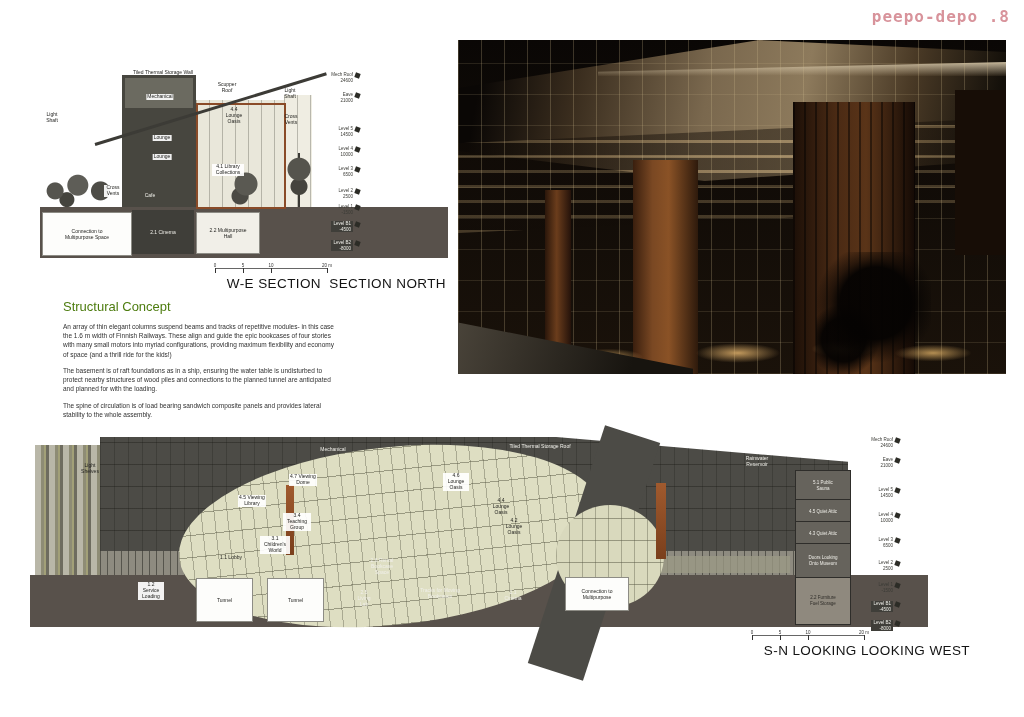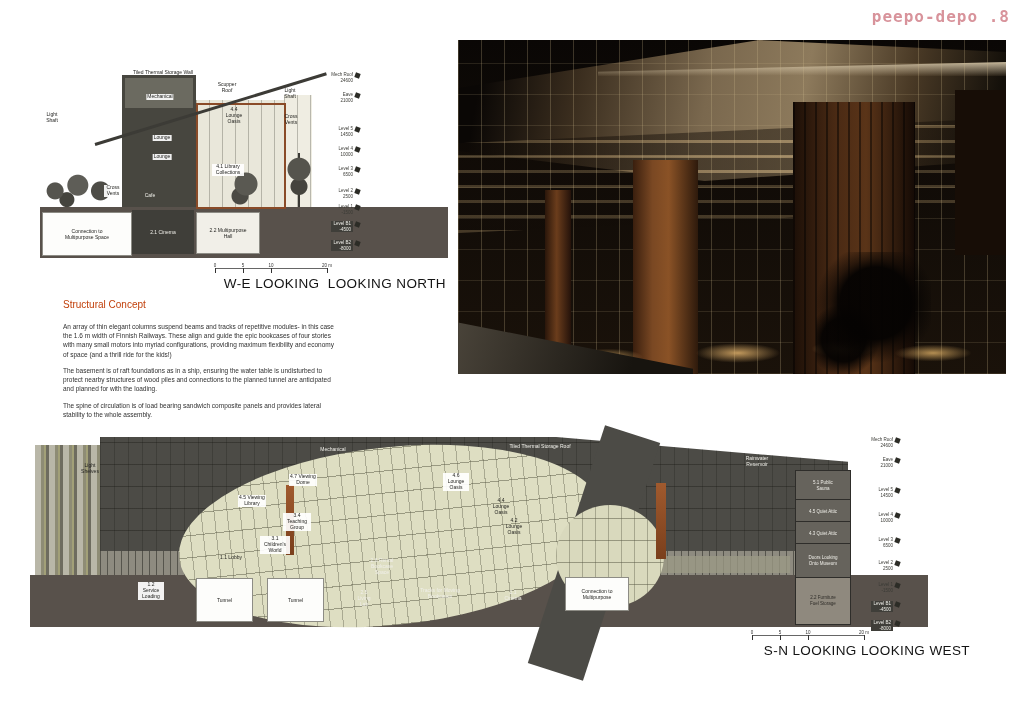--- a/index.html
+++ b/index.html
@@ -20,21 +20,21 @@
     transform:translateX(-50%);color:#1f1f1c;z-index:6;
   }
   .lbl.w{color:#f0efe9;}
   .lbl.chip{background:rgba(255,255,255,.92);padding:0 1px;}
   .nowrap{white-space:nowrap;}
   
   .caption{
     position:absolute;font-size:13.5px;color:#141414;letter-spacing:.4px;
     white-space:pre;
   }
-  .sc-head{position:absolute;left:63px;top:299px;font-size:10px;color:#c2410c;font-weight:400;}
+  .sc-head{position:absolute;left:63px;top:299px;font-size:13px;color:#4d7c0f;font-weight:400;}
   .sc-body{position:absolute;left:63px;top:322px;width:274px;}
   .sc-body p{margin:0 0 7px 0;font-size:6.5px;line-height:1.42;color:#303030;}
   
   .ladder{position:absolute;z-index:7;}
   .lvl-row{position:absolute;right:0;display:flex;align-items:flex-start;gap:2px;}
   .lvl-txt{font-size:4.5px;line-height:1.25;text-align:right;color:#3b3b36;white-space:nowrap;}
   .lvl-chip .lvl-txt{background:#3f3e39;color:#f0efe9;padding:0 2px;}
   .lvl-icon{width:5px;height:5px;background:#2c2c26;transform:rotate(20deg);margin-top:1px;flex:0 0 auto;}
   
   .scalebar{position:absolute;width:130px;height:13px;z-index:7;}
@@ -152,21 +152,21 @@
       <div class="tick" style="left: 28px;">
         <span class="tick-lbl">5</span>
       </div>
       <div class="tick" style="left: 56px;">
         <span class="tick-lbl">10</span>
       </div>
       <div class="tick" style="left: 112px;">
         <span class="tick-lbl">20 m</span>
       </div>
     </div>
-  <div class="caption" style="right:578px;top:276px;">W-E LOOKING  LOOKING NORTH</div>
+  <div class="caption" style="right:578px;top:276px;">W-E SECTION  SECTION NORTH</div>
 </div>
 
 <div class="sc-head">Structural Concept</div>
 <div class="sc-body">
   <p>An array of thin elegant columns suspend beams and tracks of repetitive modules- in this case the 1.6 m width of Finnish Railways. These align and guide the epic bookcases of four stories with many small motors into myriad configurations, providing maximum flexibility and economy of space (and a thrill ride for the kids!)</p>
   <p>The basement is of raft foundations as in a ship, ensuring the water table is undisturbed to protect nearby structures of wood piles and connections to the planned tunnel are anticipated and planned for with the loading.</p>
   <p>The spine of circulation is of load bearing sandwich composite panels and provides lateral stability to the whole assembly.</p>
 </div>
 
 <div class="abs" style="left:458px;top:40px;width:548px;height:334px;background:linear-gradient(180deg,#0a0705,#1a120a);overflow:hidden;z-index:1;">

